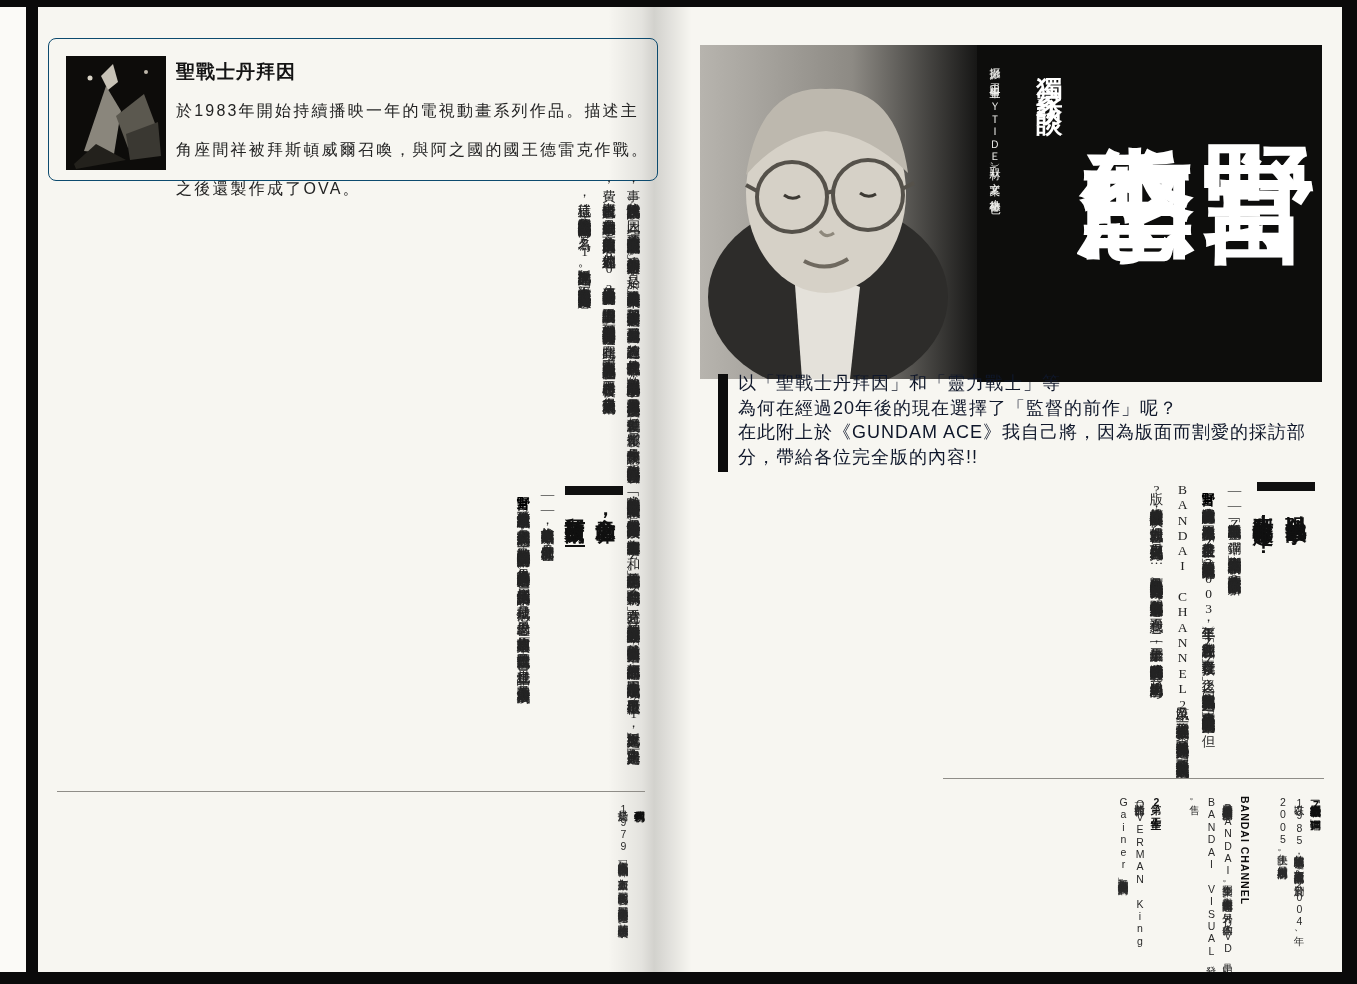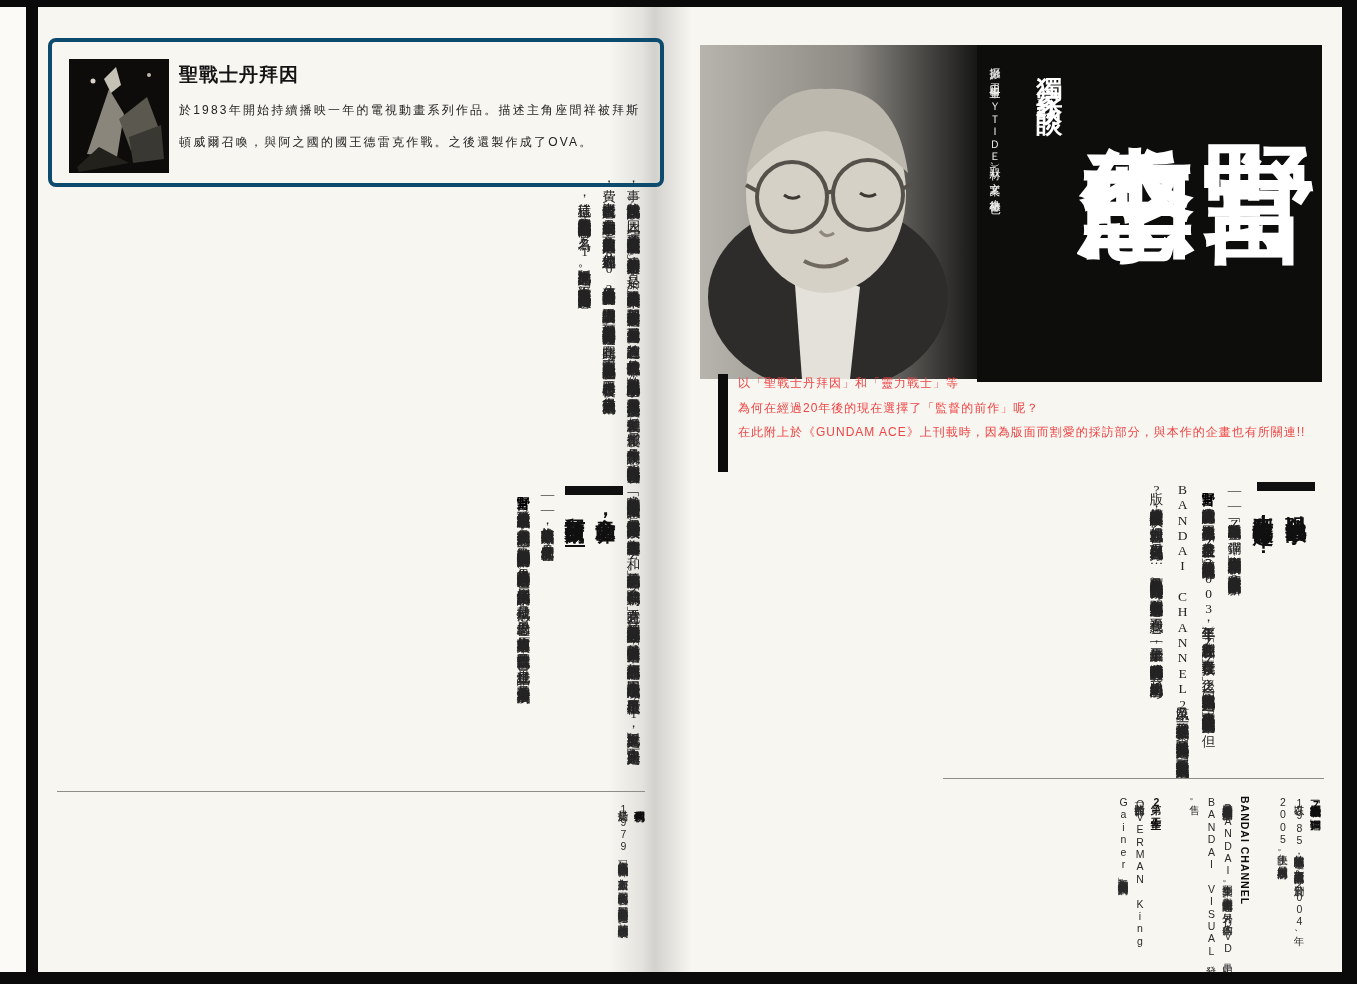--- a/index.html
+++ b/index.html
@@ -14,26 +14,26 @@
   .paper { position:absolute; left:38px; top:7px; width:1304px; height:965px; background:#f7f6f1; }
   .gutter { position:absolute; left:608px; top:0; width:84px; height:100%;
             background:linear-gradient(90deg, rgba(0,0,0,0) 0%, rgba(0,0,0,0.08) 40%, rgba(0,0,0,0.15) 55%, rgba(0,0,0,0) 100%); }
 
   
   .vtext { writing-mode:vertical-rl; text-orientation:upright; }
   .vtext p, .vtext h2 { margin:0; }
 
   
   .info-box { position:absolute; left:10px; top:31px; width:608px; height:141px;
-              border:4px solid #0c4a6e; border-radius:8px; }
+              border:1px solid #0c4a6e; border-radius:8px; }
   .info-thumb { position:absolute; left:17px; top:17px; width:100px; height:114px; background:#0e0d0c; }
   .info-title { position:absolute; left:127px; top:20px; font-family:"Liberation Sans", sans-serif;
                 font-weight:bold; font-size:19px; letter-spacing:1px; color:#141414; }
   .info-body { position:absolute; left:127px; top:52px; width:474px; font-family:"Liberation Sans", sans-serif;
-               font-size:12px; letter-spacing:2.2px; line-height:32px; color:#232323; }
+               font-size:16px; letter-spacing:2.2px; line-height:39px; color:#232323; }
 
   
   .lblock1 { position:absolute; left:19px; top:171px; width:588px; height:292px;
              font-size:13.5px; letter-spacing:0.3px; line-height:24.5px; color:#242424; }
   .lblock2 { position:absolute; left:19px; top:479px; width:588px; height:304px;
              font-size:13.5px; letter-spacing:0.3px; line-height:24px; color:#242424; }
   .subhead { position:relative; font-family:"Liberation Sans", sans-serif; font-weight:bold;
              font-size:20px; line-height:31px; letter-spacing:1.5px; color:#101010;
              margin:0 14px 0 18px; padding-top:16px; box-sizing:border-box; }
   .subhead .bar, .rhead .bar { position:absolute; top:0; right:-2px; width:58px; height:9px; background:#101010; }
@@ -61,21 +61,21 @@
              font-family:"Liberation Sans", sans-serif; font-size:11px; letter-spacing:1.5px; }
   .interview-label { position:absolute; left:56px; top:12px; height:200px; color:#ffffff;
              font-family:"Liberation Sans", sans-serif; font-weight:bold; font-size:26px; letter-spacing:10px; }
   .big-title { position:absolute; left:100px; top:8px; width:245px; height:330px; color:#ffffff;
              font-family:"Liberation Sans", sans-serif; font-weight:900; font-size:115px; line-height:122px; overflow:hidden; }
   .big-title span { display:block; }
 
   
   .intro-bar { position:absolute; left:680px; top:367px; width:10px; height:98px; background:#0c0c0c; }
   .intro { position:absolute; left:700px; top:364px; width:600px; font-family:"Liberation Sans", sans-serif;
-           font-size:12px; letter-spacing:1px; line-height:24.5px; color:#ef4444; }
+           font-size:18px; letter-spacing:1px; line-height:24.5px; color:#0f172a; }
   .intro p { margin:0; }
 
   
   .rmain { position:absolute; left:675px; top:475px; width:600px; height:286px;
            font-size:13.5px; letter-spacing:0.3px; line-height:26px; color:#242424; }
   .rhead { position:relative; font-family:"Liberation Sans", sans-serif; font-weight:bold;
            font-size:21px; line-height:33px; letter-spacing:1.5px; color:#101010;
            margin:0 6px 0 16px; padding-top:17px; box-sizing:border-box; }
 </style>
 </head>
@@ -162,21 +162,21 @@
       <div class="big-title vtext">
         <span>富野</span>
         <span>由悠季</span>
       </div>
     </div>
 
     <div class="intro-bar"></div>
     <div class="intro">
       <p>以「聖戰士丹拜因」和「靈力戰士」等</p>
       <p>為何在經過20年後的現在選擇了「監督的前作」呢？</p>
-      <p>在此附上於《GUNDAM ACE》上刊載時，因為版面而割愛的採訪部分，與本作的企畫也有所關連!!</p>
+      <p>在此附上於《GUNDAM ACE》我自己將，因為版面而割愛的採訪部分，帶給各位完全版的內容!!</p>
     </div>
 
     <div class="rmain vtext">
       <h2 class="rhead">
         <span class="bar"></span>
         <span>以現代的故事</span>
         <span>來製作比較有趣!!</span>
       </h2>
       <p>——重新詮釋版的「機動戰士Z鋼彈　戀人們」作業才剛結束馬上就發表新作，請問為什麼會在現在製作拜斯頓威爾故事的新作呢?</p>
       <p><span class="speaker">富野</span><span>　這由我來說的話或許會有點露骨，因為手邊沒有其他作品了。這件事被提出來是在「Z」第一部的分鏡圖還沒有完成之時的事（2003年下半年），製作期或許會和「Z」平行或緊接在「Z」之後，因此想找我製作本來就有的「麟光之翼」。「麟光之翼」這部作品可說是我想製作的「沒有出現靈力戰士的東西」，但BANDAI CHANNEL以及第2工作室那裡都給了我一個提案，就是既然同樣要製作的「麟光之翼」，那要不要試著把以前寫的「麟光之翼」改成現代版?這樣的提案對原作者來說雖然有點不愉快，但就我的立場而言，現在是一個可以去思考其他人……而且是比自己年輕兩輪世代的人他們的直覺究竟為何的時候。我明白他們這個提案沒有特別深思過，不過我想，二、三十歲年齡層，這些感受著時代呼吸的人們的直覺，比起上了年紀的人所思考的</span></p>

